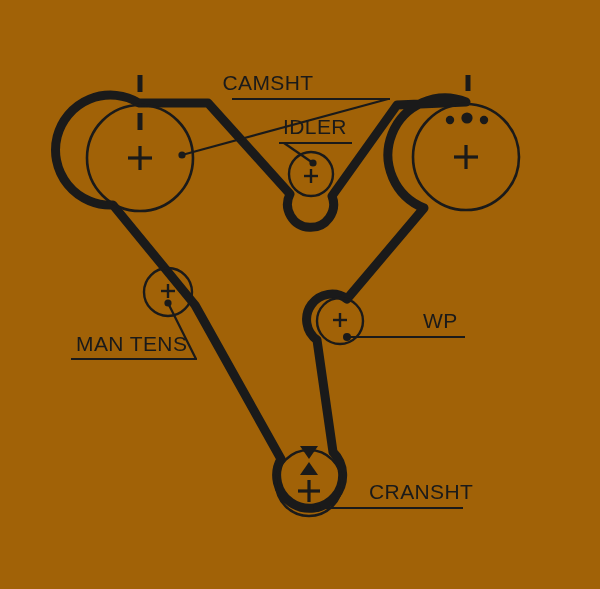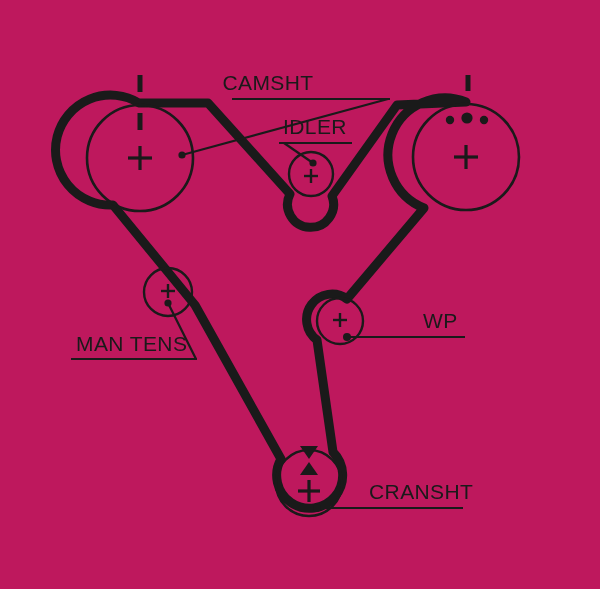--- a/index.html
+++ b/index.html
@@ -10,21 +10,21 @@
   body {
     width: 600px;
     height: 589px;
     font-family: "Liberation Sans", sans-serif;
     overflow: hidden;
   }
   #diagram-root {
     position: relative;
     width: 600px;
     height: 589px;
-    background: #be185d;
+    background: #a16207;
     text-align: right;
   }
   svg#belt-diagram {
     display: block;
     width: 600px;
     height: 589px;
   }
   .belt-path {
     fill: none;
     stroke: #1a1a1a;

